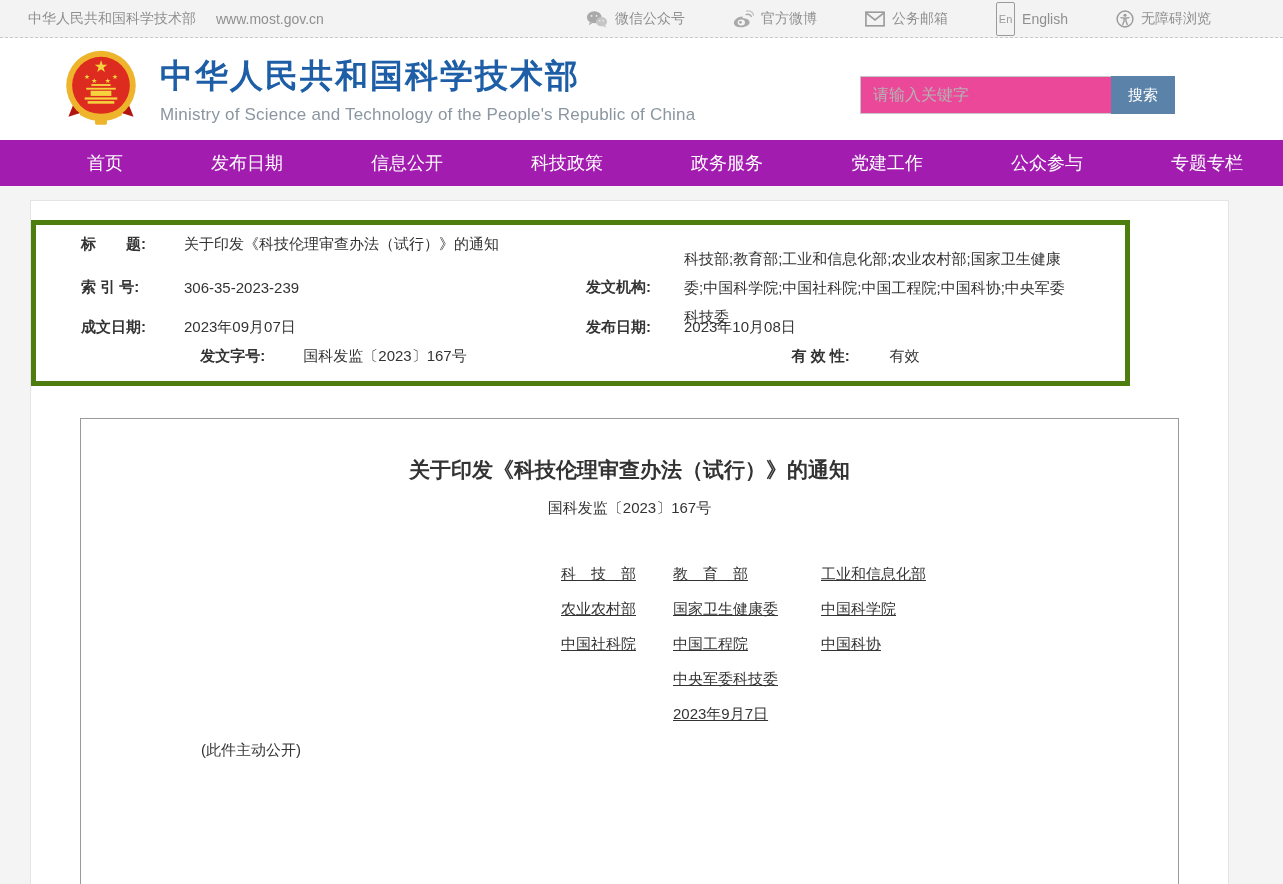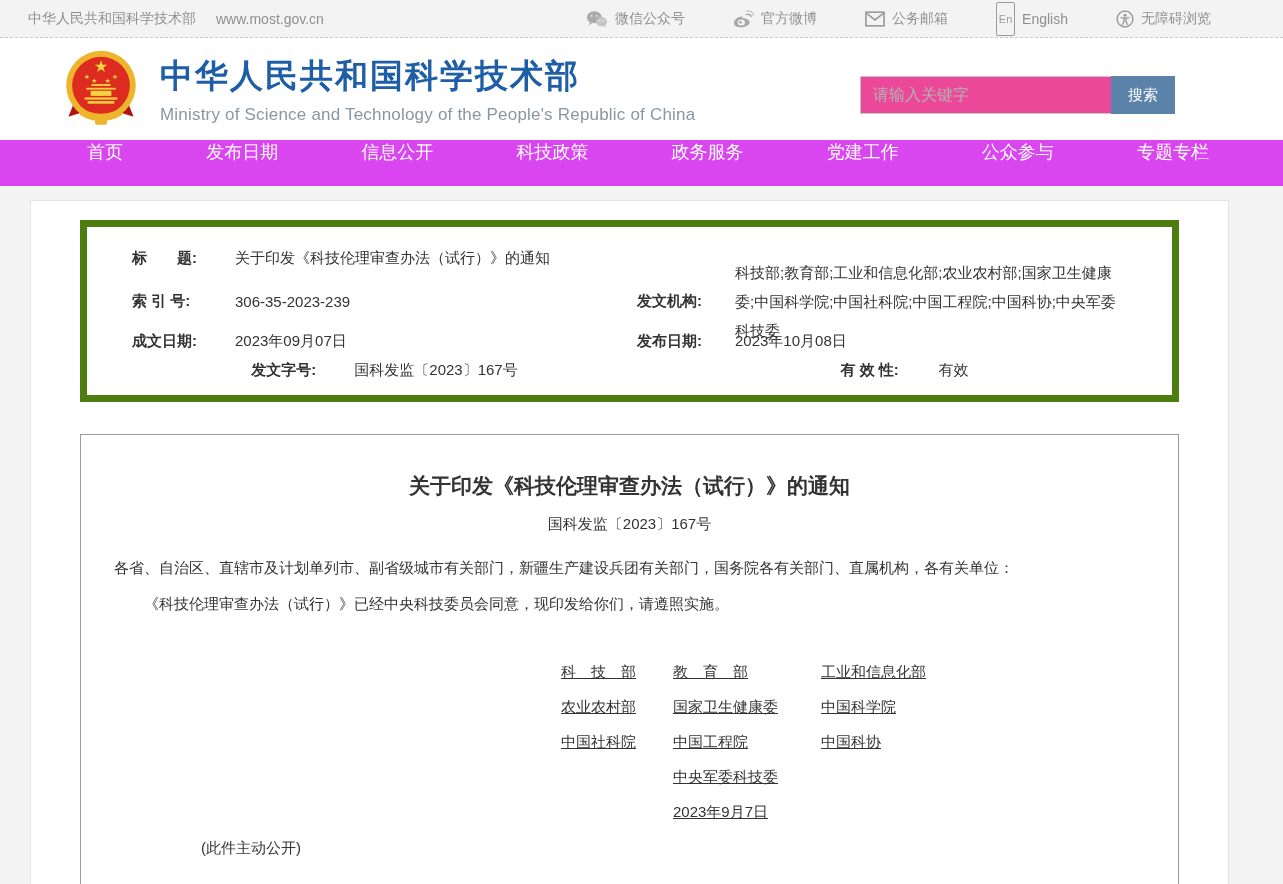--- a/index.html
+++ b/index.html
@@ -22,31 +22,31 @@
   .brand { position:absolute; left:160px; top:16px; }
   .brand-title { font-size:33px; font-weight:bold; color:#1d5ea6; letter-spacing:2px; }
   .brand-sub { font-size:17px; color:#8a96a0; margin-top:6px; letter-spacing:0.2px; }
   .searchbar { position:absolute; left:860px; top:38px; width:315px; height:38px; display:flex; }
   .search-input { flex:1; border:1px solid #c6c6c6; border-right:none; padding:0 12px;
     font-size:16px; color:#333; outline:none; background:#ec4899; }
   .search-input::placeholder { color:#b3b3b3; }
   .search-btn { width:64px; background:#5b82a8; color:#fff; border:none; font-size:15px; cursor:pointer; }
 
   
-  .nav { height:46px; background:#d946ef; display:flex; align-items:flex-start;
-    justify-content:space-between; padding:0 74px 0 87px; }
+  .nav { height:46px; background:#a21caf; display:flex; align-items:center;
+    justify-content:space-between; padding:0 40px 0 87px; }
   .nav-item { color:#fff; font-size:18px; cursor:pointer; white-space:nowrap; }
 
   
   .main { padding-top:14px; }
   .panel { margin-left:30px; width:1199px; min-height:700px; background:#fff;
     border:1px solid #e4e4e4; padding-top:19px; }
 
   
-  .meta-box { margin-left:49px; width:1099px; border:7px solid #4d7c0f; padding:14px 0 10px 0; background:#fff; }
+  .meta-box { width:1099px; border:5px solid #4d7c0f; padding:2px 0 10px 0; background:#fff; }
   .meta-row { display:flex; align-items:center; font-size:15px; }
   .meta-row-title { height:34px; }
   .meta-label { font-weight:bold; color:#333; width:103px; flex-shrink:0; white-space:nowrap; }
   .ml-left { margin-left:45px; }
   .meta-value { color:#333; }
   .meta-cols { display:grid; grid-template-columns:550px 1fr; }
   .meta-col .r1 { height:52px; }
   .meta-col .r2 { height:28px; }
   .meta-col .r3 { height:30px;justify-content:center; }
   .meta-label-r { font-weight:bold; color:#333; width:98px; flex-shrink:0; white-space:nowrap; }
@@ -207,24 +207,20 @@
             <span class="meta-label-r">有 效 性:</span>
             <span class="meta-value">有效</span>
           </div>
         </div>
       </div>
     </div>
 
     <div class="doc-box">
       <div class="doc-title">关于印发《科技伦理审查办法（试行）》的通知</div>
       <div class="doc-number">国科发监〔2023〕167号</div>
-      <div class="doc-paras">
-        <div class="doc-para">各省、自治区、直辖市及计划单列市、副省级城市有关部门，新疆生产建设兵团有关部门，国务院各有关部门、直属机构，各有关单位：</div>
-        <div class="doc-para indent">《科技伦理审查办法（试行）》已经中央科技委员会同意，现印发给你们，请遵照实施。</div>
-      </div>
       <div class="sig-block">
         <div class="sig-row">
           <span>科　技　部</span>
           <span>教　育　部</span>
           <span>工业和信息化部</span>
         </div>
         <div class="sig-row">
           <span>农业农村部</span>
           <span>国家卫生健康委</span>
           <span>中国科学院</span>

